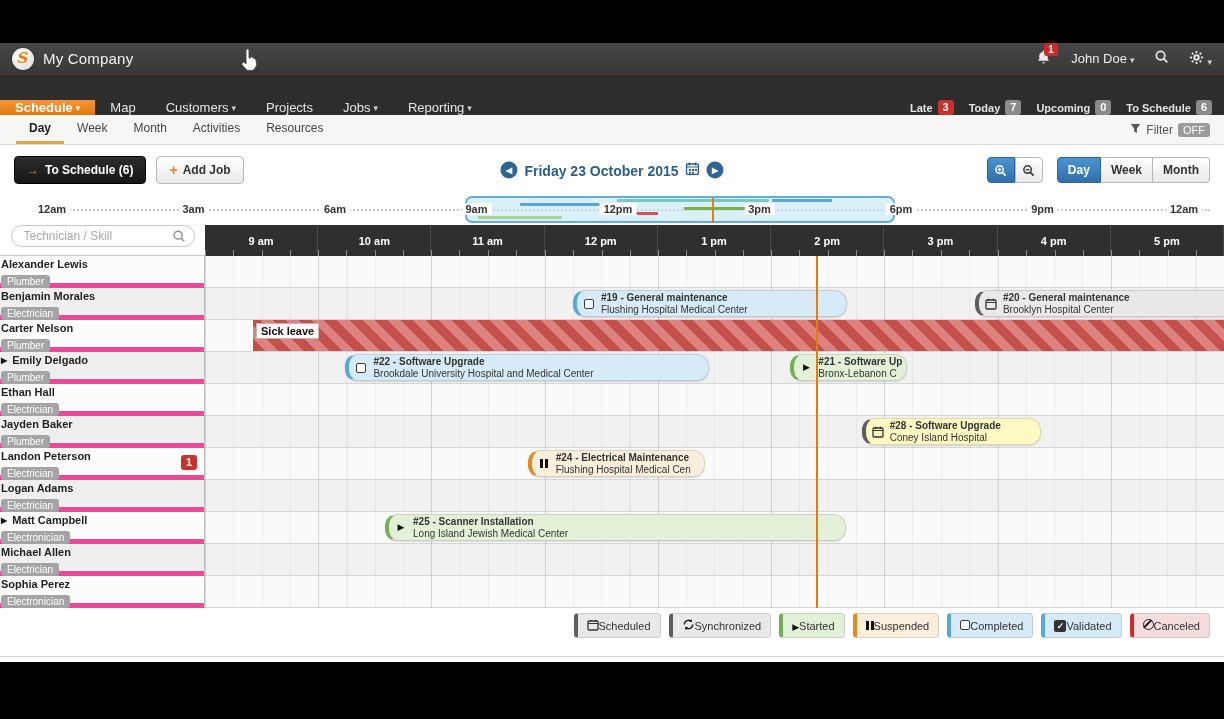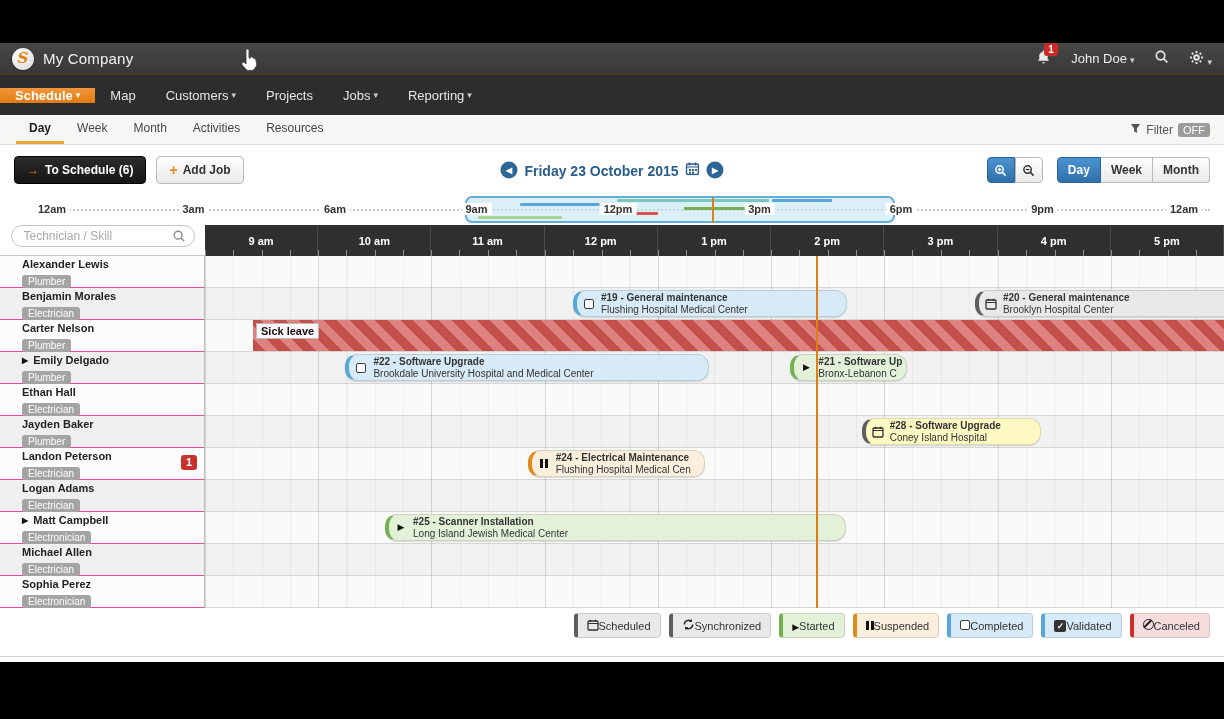--- a/index.html
+++ b/index.html
@@ -13,21 +13,21 @@
   .logo{width:22px;height:22px;border-radius:50%;background:radial-gradient(circle at 35% 30%,#fff,#d8d8d8);display:flex;align-items:center;justify-content:center;box-shadow:0 0 2px rgba(0,0,0,.6)}
   .logo b{color:#e87e10;font-size:15px;font-style:italic;font-family:"DejaVu Serif",serif;line-height:1}
   .company{color:#f2f2f2;font-size:15px;margin-left:9px;letter-spacing:.2px}
   .topright{margin-left:auto;display:flex;align-items:center;gap:20px}
   .bellwrap{position:relative;display:flex}
   .notifbadge{position:absolute;top:-6px;left:8px;background:#cb2b27;color:#fff;font-size:10px;font-weight:bold;padding:0 4px;border-radius:3px;line-height:13px}
   .username{color:#ececec;font-size:13px}
   .caret{font-size:9px;opacity:.85;margin-left:3px}
 
   
-  #mainnav{height:40px;background:#2d2d2d;display:flex;align-items:center}
+  #mainnav{height:40px;background:#2d2d2d;display:flex;align-items:flex-end}
   .nav-item{display:flex;align-items:center;padding:0 15px;color:#e6e6e6;font-size:13px;cursor:default}
   .nav-item.active{background:linear-gradient(#f2963b,#e27a0e);color:#fff;font-weight:bold}
   #counters{margin-left:auto;display:flex;align-items:center;gap:15px;padding-right:12px}
   .counter{display:flex;align-items:center;gap:5px;color:#e3e3e3;font-size:11px;font-weight:bold}
   .cbadge{color:#fff;font-size:11px;font-weight:bold;border-radius:3px;padding:1px 5px;line-height:13px}
   .cbadge.red{background:#c8312c}.cbadge.gray{background:#8b8b8b}
 
   
   #tabsbar{height:30px;background:#f6f6f4;border-bottom:1px solid #dcdcdc;display:flex;align-items:stretch;padding-left:16px}
   .vtab{display:flex;align-items:center;padding:0 13px;font-size:12px;color:#454545;border-bottom:3px solid transparent}
@@ -65,21 +65,21 @@
   #ghead{display:flex;height:31px}
   #gheadleft{width:205px;background:#fff;border-bottom:1px solid #c9c9c9;display:flex;align-items:flex-start;justify-content:center}
   .searchwrap{position:relative;width:184px}
   .searchwrap input{width:184px;height:22px;border:1px solid #c6c6c6;border-radius:12px;font-size:12px;color:#555;padding:0 28px 0 12px;outline:none;font-family:"Liberation Sans",sans-serif}
   .searchwrap input::placeholder{color:#a9a9a9}
   .searchwrap svg{position:absolute;right:9px;top:4px}
   .hcell{flex:1;background:#2f2f2f;border-right:1px solid #4b4b4b;color:#fff;font-size:11px;font-weight:bold;display:flex;align-items:center;justify-content:center;position:relative}
   .hcell::after{content:"";position:absolute;left:0;right:0;bottom:0;height:6px;background:repeating-linear-gradient(90deg,#8e8e8e 0 1px,transparent 1px 28.3px)}
   #gbody{display:flex}
   #techpanel{width:205px;border-right:1px solid #bfbfbf}
-  .trow{position:relative;height:32px;border-bottom:1px solid #ec4899;padding:2px 8px 0 22px}
+  .trow{position:relative;height:32px;border-bottom:5px solid #ec4899;padding:2px 8px 0 1px}
   .trow:nth-child(odd){background:#fcfcfc}.trow:nth-child(even){background:#efefef}
   .tname{font-size:11px;font-weight:bold;color:#222;display:flex;align-items:center;gap:5px;line-height:13px;white-space:nowrap}
   .tplay{font-size:8px;color:#111}
   .tskill{display:inline-block;background:#a4a4a4;color:#fff;font-size:10px;padding:0 6px;border-radius:3px;line-height:13px;margin-top:1px}
   .tbadge{position:absolute;right:7px;top:7px;background:#c8312c;color:#fff;font-size:11px;font-weight:bold;border-radius:3px;padding:1px 5px;line-height:13px}
   #grid{position:relative;flex:1;height:352px;overflow:hidden}
   .grow{height:32px;border-bottom:1px solid #d6d6d6}
   .grow:nth-child(odd){background:#fafafa}.grow:nth-child(even){background:#f1f1f1}
   #gridlines{position:absolute;inset:0;background:repeating-linear-gradient(90deg,rgba(0,0,0,.10) 0 1px,transparent 1px 113.22px),repeating-linear-gradient(90deg,rgba(0,0,0,.045) 0 1px,transparent 1px 28.3px);pointer-events:none}
   .strip{position:absolute;height:31px;z-index:2}
@@ -167,20 +167,38 @@
           <div class="nav-item">
             <span>Projects</span>
           </div>
           <div class="nav-item">
             <span>Jobs</span>
             <span class="caret">▾</span>
           </div>
           <div class="nav-item">
             <span>Reporting</span>
             <span class="caret">▾</span>
+          </div>
+        </div>
+      <div id="counters">
+          <div class="counter">
+            <span>Late</span>
+            <span class="cbadge red">3</span>
+          </div>
+          <div class="counter">
+            <span>Today</span>
+            <span class="cbadge gray">7</span>
+          </div>
+          <div class="counter">
+            <span>Upcoming</span>
+            <span class="cbadge gray">0</span>
+          </div>
+          <div class="counter">
+            <span>To Schedule</span>
+            <span class="cbadge gray">6</span>
           </div>
         </div>
     </div>
 
     <div id="tabsbar">
       <div id="vtabs" style="display:flex">
           <div class="vtab active">Day</div>
           <div class="vtab">Week</div>
           <div class="vtab">Month</div>
           <div class="vtab">Activities</div>

